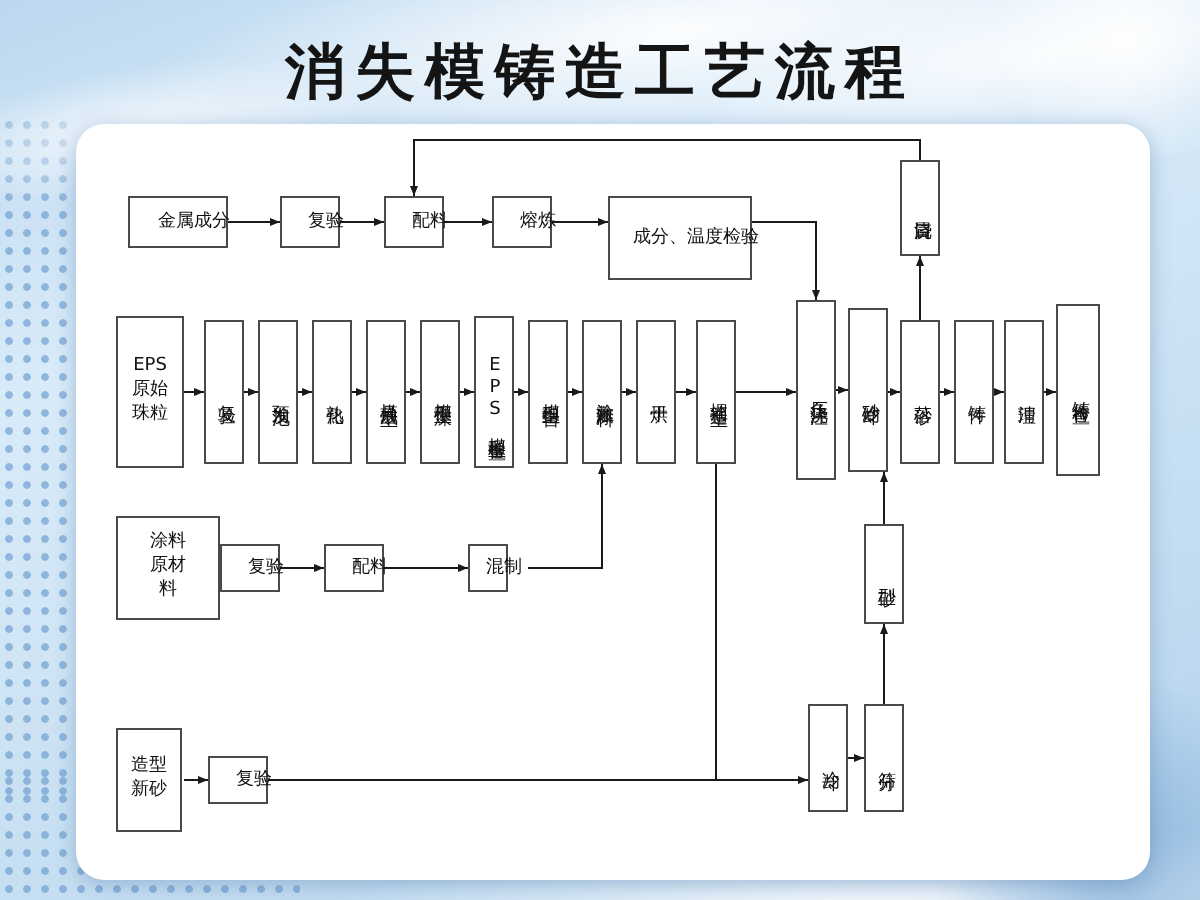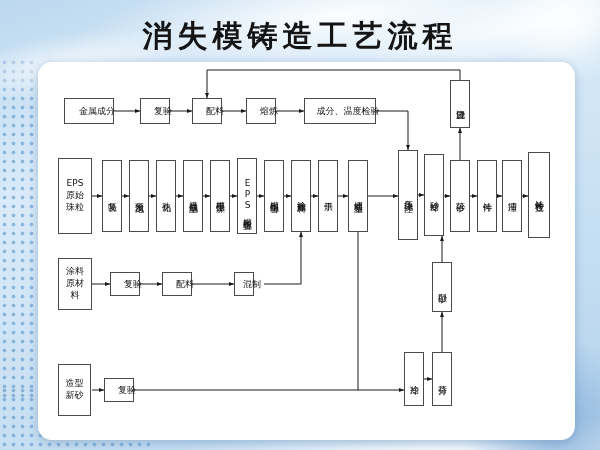--- a/index.html
+++ b/index.html
@@ -109,42 +109,42 @@
       <polyline points="424,379 432,379" fill="none" stroke="#1a1a1a" stroke-width="1" marker-end="url(#arw)"></polyline>
       <polyline points="442,352 442,312" fill="none" stroke="#1a1a1a" stroke-width="1" marker-end="url(#arw)"></polyline>
       <polyline points="442,262 442,236" fill="none" stroke="#1a1a1a" stroke-width="1" marker-end="url(#arw)"></polyline>
     </svg>
 
   <div id="flowchart-layer">
       <div class="node h" style="left: 64px; top: 98px; width: 50px; height: 26px;">金属成分</div>
       <div class="node h" style="left: 140px; top: 98px; width: 30px; height: 26px;">复验</div>
       <div class="node h" style="left: 192px; top: 98px; width: 30px; height: 26px;">配料</div>
       <div class="node h" style="left: 246px; top: 98px; width: 30px; height: 26px;">熔炼</div>
-      <div class="node h" style="left: 304px; top: 98px; width: 72px; height: 26px;">成分、温度检验</div>
+      <div class="node h" style="left: 304px; top: 98px; width: 72px; height: 42px;">成分、温度检验</div>
       <div class="node v" style="left: 450px; top: 80px; width: 20px; height: 48px;">浇冒口</div>
       <div class="node m" style="left: 58px; top: 158px; width: 34px; height: 76px;">EPS
 原始
 珠粒</div>
       <div class="node v" style="left: 102px; top: 160px; width: 20px; height: 72px;">复验</div>
       <div class="node v" style="left: 129px; top: 160px; width: 20px; height: 72px;">预发泡</div>
       <div class="node v" style="left: 156px; top: 160px; width: 20px; height: 72px;">熟化</div>
       <div class="node v" style="left: 183px; top: 160px; width: 20px; height: 72px;">模具成型</div>
       <div class="node v" style="left: 210px; top: 160px; width: 20px; height: 72px;">模型干燥</div>
       <div class="node v" style="left: 237px; top: 158px; width: 20px; height: 76px;">EPS模型检查</div>
       <div class="node v" style="left: 264px; top: 160px; width: 20px; height: 72px;">模型组合</div>
       <div class="node v" style="left: 291px; top: 160px; width: 20px; height: 72px;">涂敷涂料</div>
       <div class="node v" style="left: 318px; top: 160px; width: 20px; height: 72px;">烘干</div>
       <div class="node v" style="left: 348px; top: 160px; width: 20px; height: 72px;">埋箱造型</div>
       <div class="node v" style="left: 398px; top: 150px; width: 20px; height: 90px;">负压浇注</div>
       <div class="node v" style="left: 424px; top: 154px; width: 20px; height: 82px;">砂冷却</div>
       <div class="node v" style="left: 450px; top: 160px; width: 20px; height: 72px;">落砂</div>
       <div class="node v" style="left: 477px; top: 160px; width: 20px; height: 72px;">铸件</div>
       <div class="node v" style="left: 502px; top: 160px; width: 20px; height: 72px;">清理</div>
       <div class="node v" style="left: 528px; top: 152px; width: 22px; height: 86px;">铸件检查</div>
-      <div class="node m" style="left: 58px; top: 258px; width: 34px; height: 52px;">涂料
+      <div class="node m" style="left: 58px; top: 258px; width: 52px; height: 52px;">涂料
 原材
 料</div>
       <div class="node h" style="left: 110px; top: 272px; width: 30px; height: 24px;">复验</div>
       <div class="node h" style="left: 162px; top: 272px; width: 30px; height: 24px;">配料</div>
       <div class="node h" style="left: 234px; top: 272px; width: 20px; height: 24px;">混制</div>
       <div class="node v" style="left: 432px; top: 262px; width: 20px; height: 50px;">型砂</div>
       <div class="node m" style="left: 58px; top: 364px; width: 33px; height: 52px;">造型
 新砂</div>
       <div class="node h" style="left: 104px; top: 378px; width: 30px; height: 24px;">复验</div>
       <div class="node v" style="left: 404px; top: 352px; width: 20px; height: 54px;">冷却</div>

